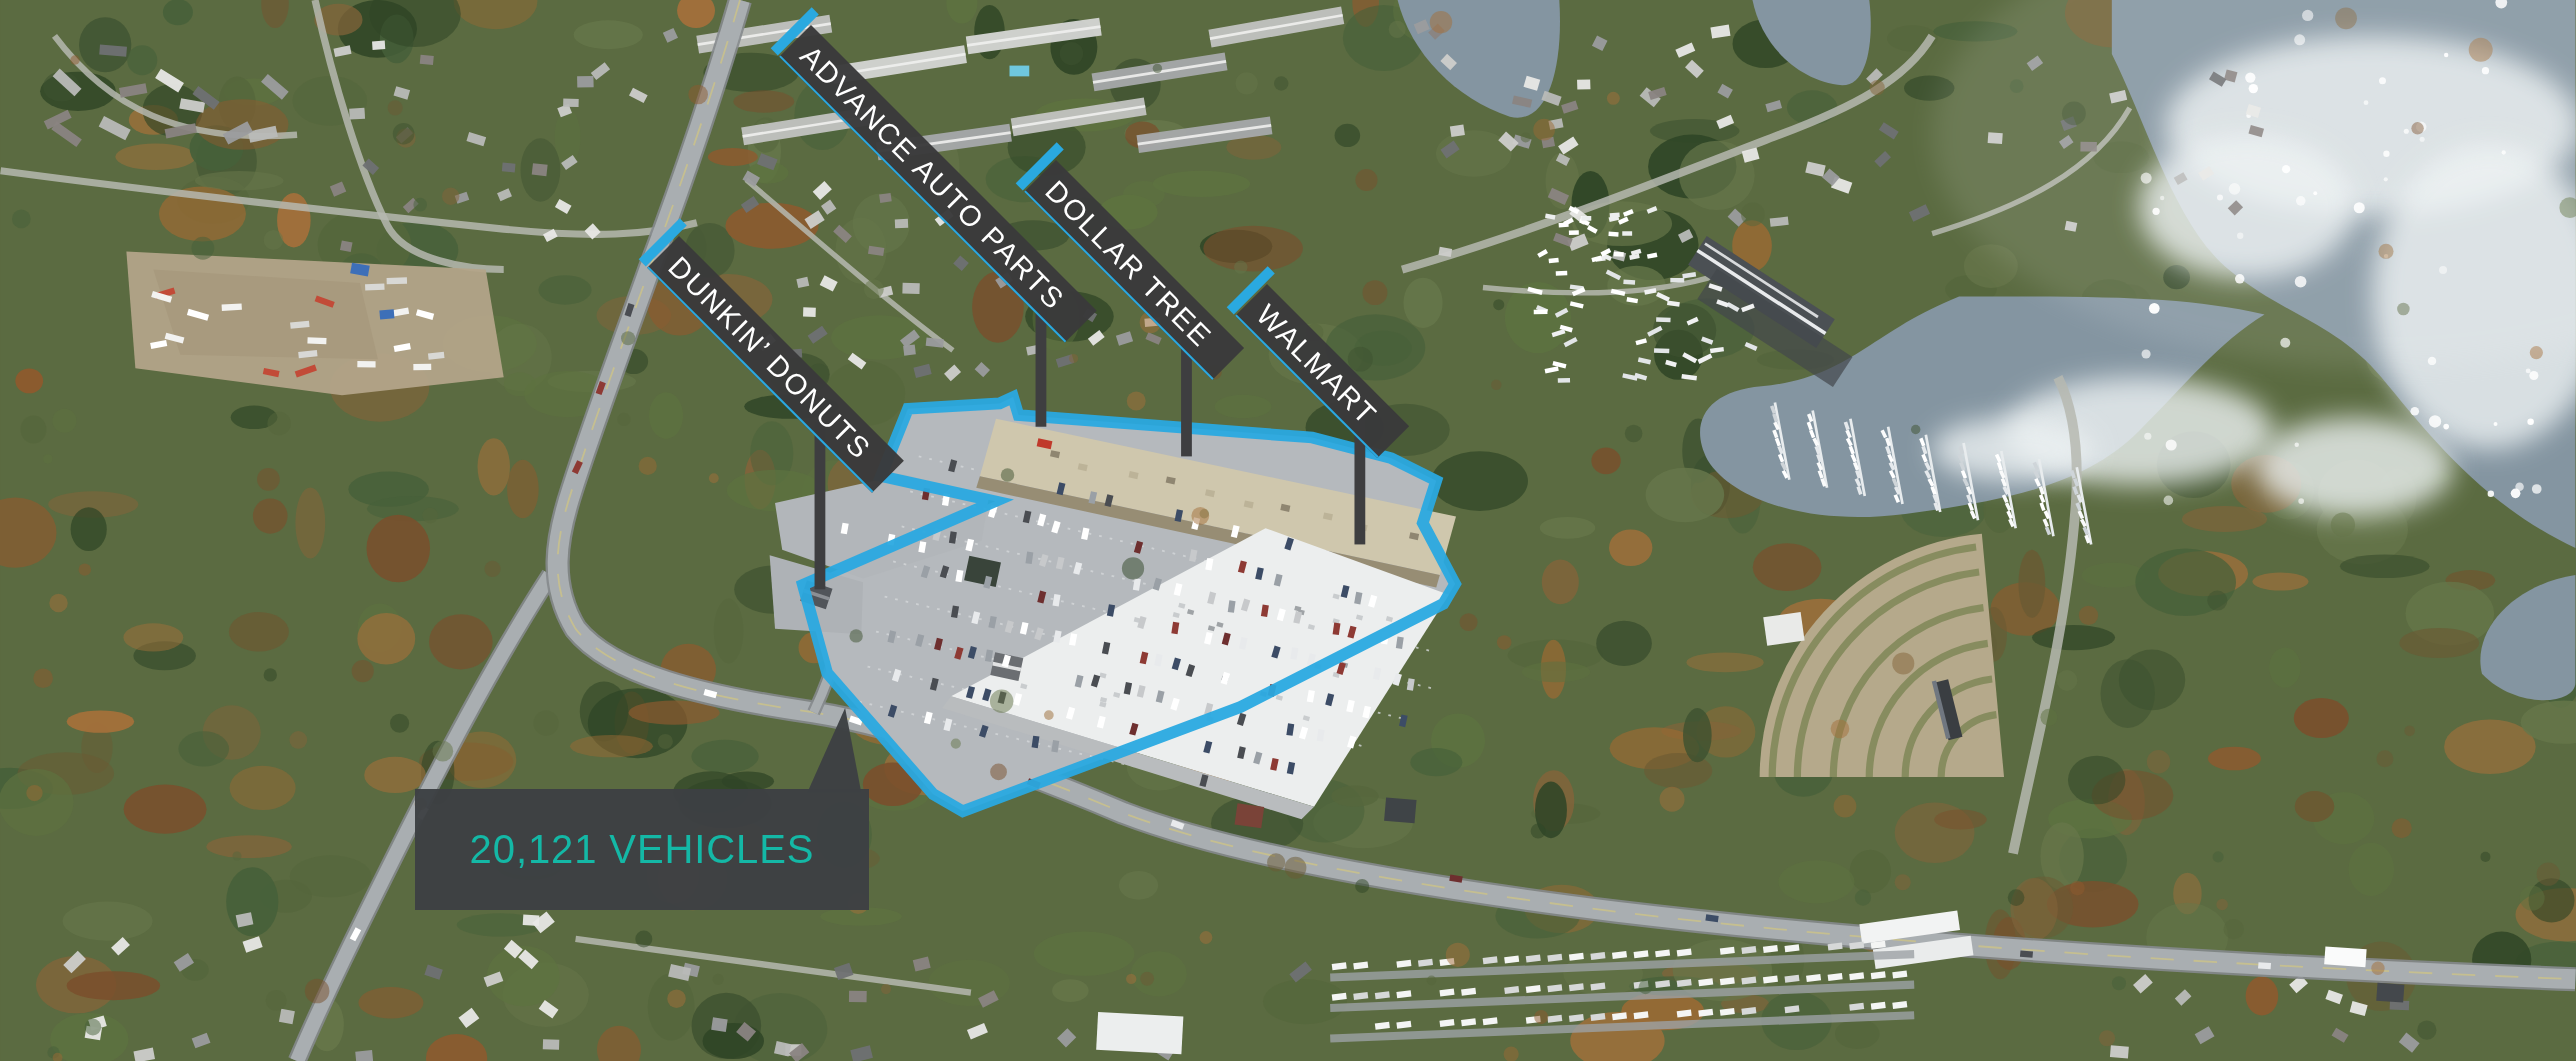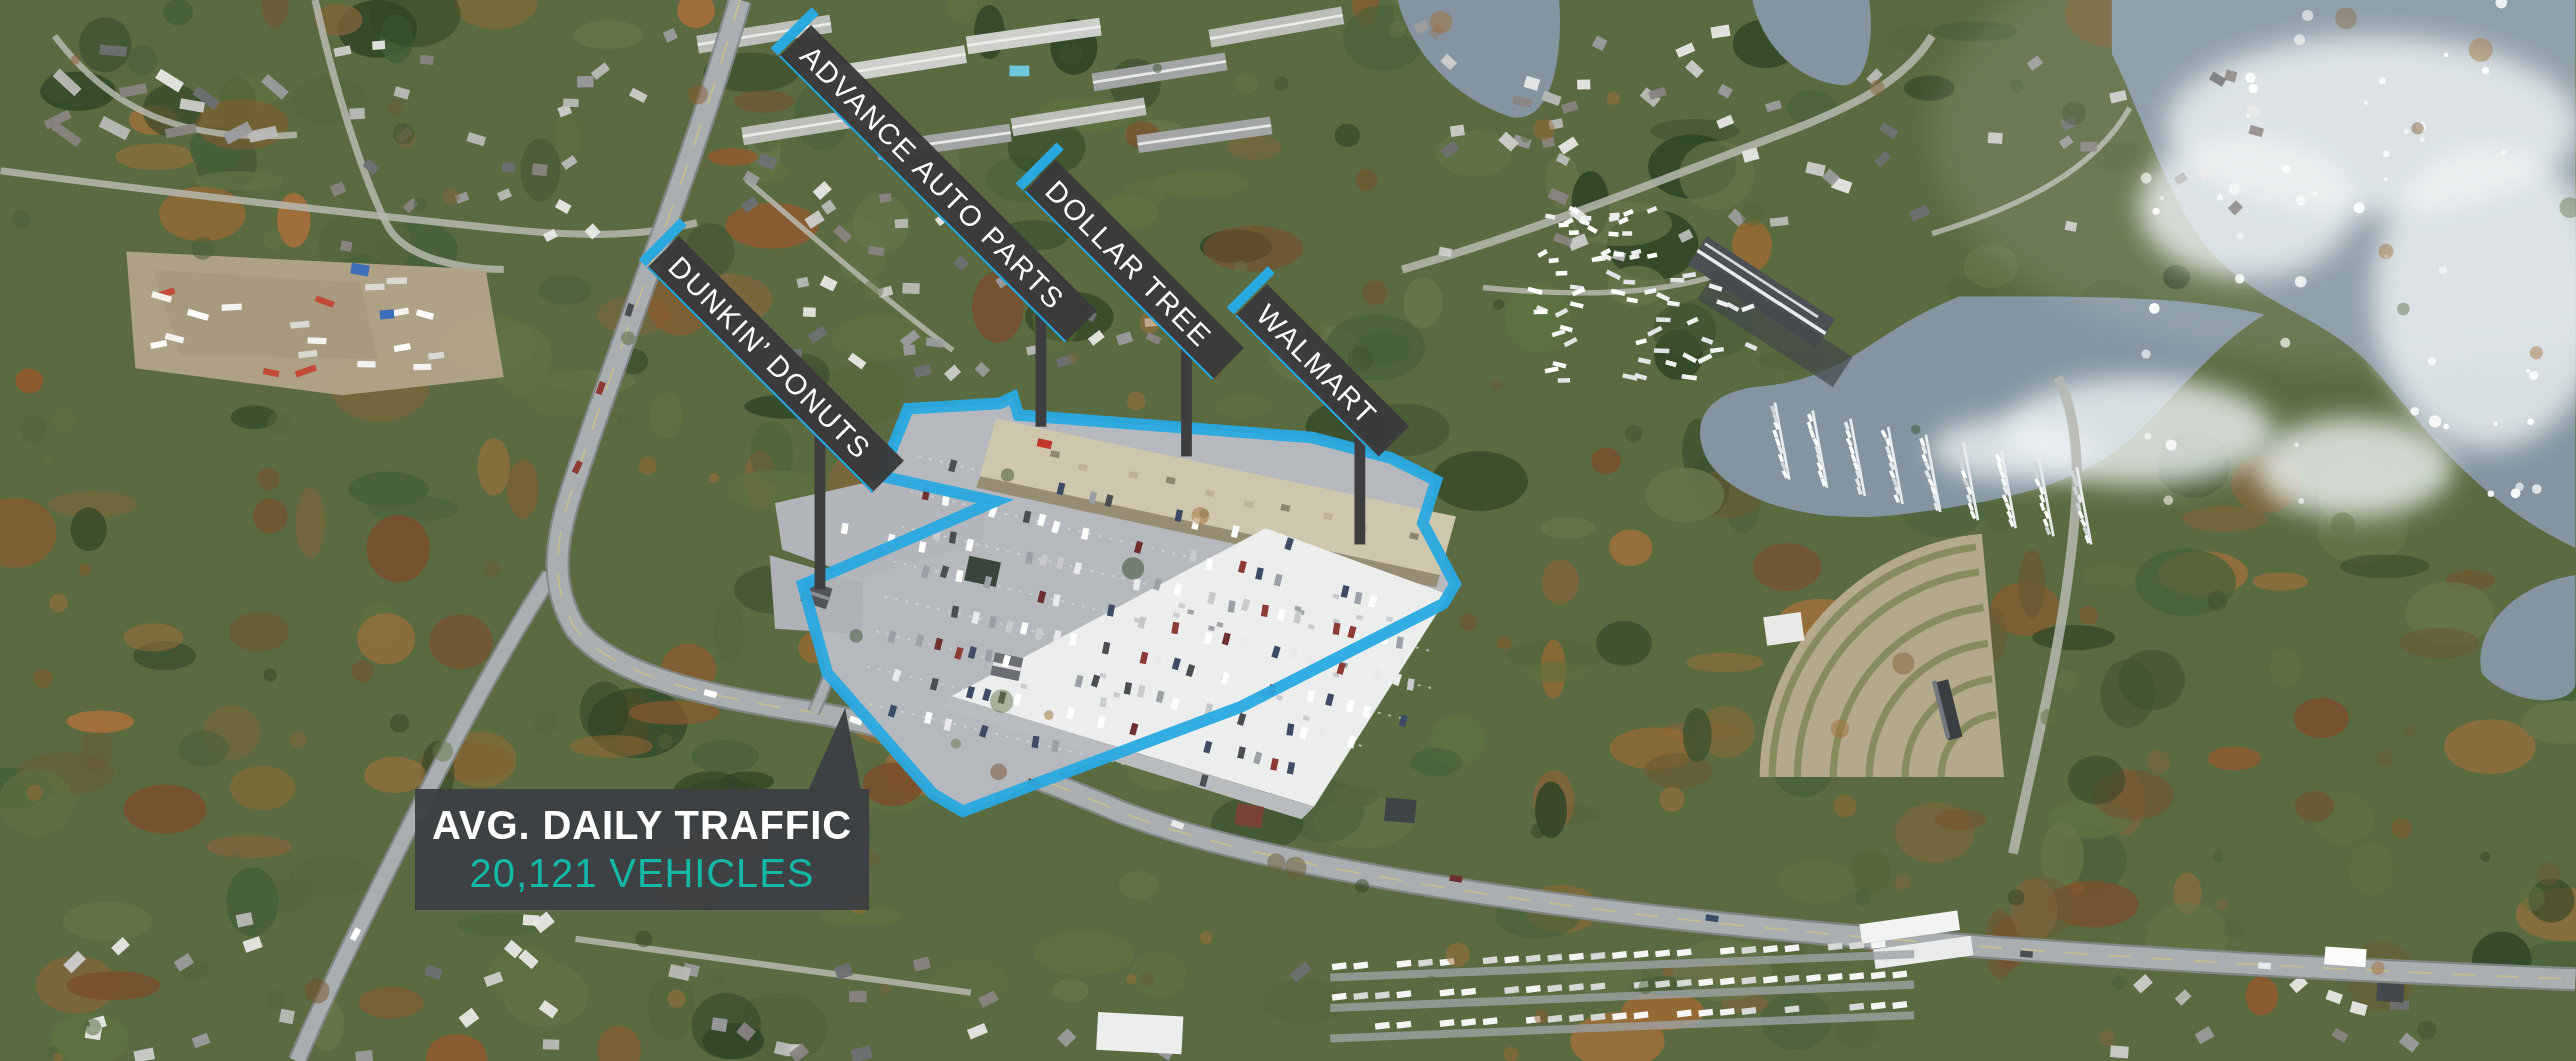--- a/index.html
+++ b/index.html
@@ -1293,17 +1293,16 @@
       <rect x="1507" y="462" width="12" height="144" fill="#3e3e40"></rect>
     </g>
   </svg>
 
   <div class="tenant-label" id="lbl-dunkin">DUNKIN’ DONUTS</div>
   <div class="tenant-label" id="lbl-advance">ADVANCE AUTO PARTS</div>
   <div class="tenant-label" id="lbl-dollar">DOLLAR TREE</div>
   <div class="tenant-label" id="lbl-walmart">WALMART</div>
 
   <div class="callout">
-    <div class="l1">AVG. DAILY TRAFFIC</div>
     <div class="l2">20,121 VEHICLES</div>
   </div>
 </div>
 
 
 </body></html>

